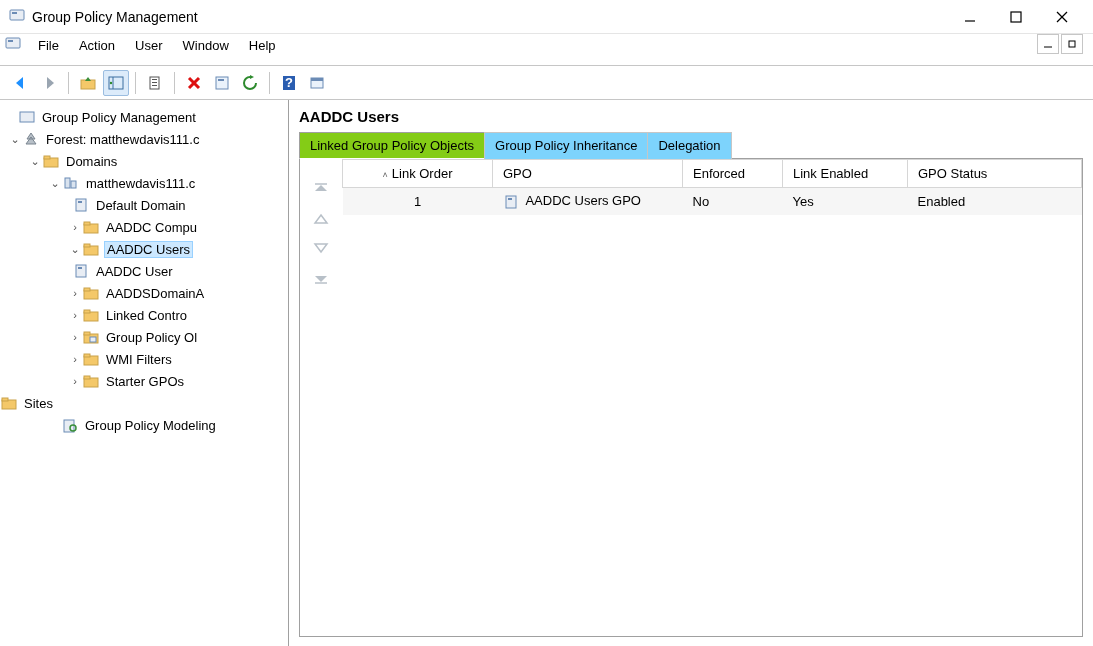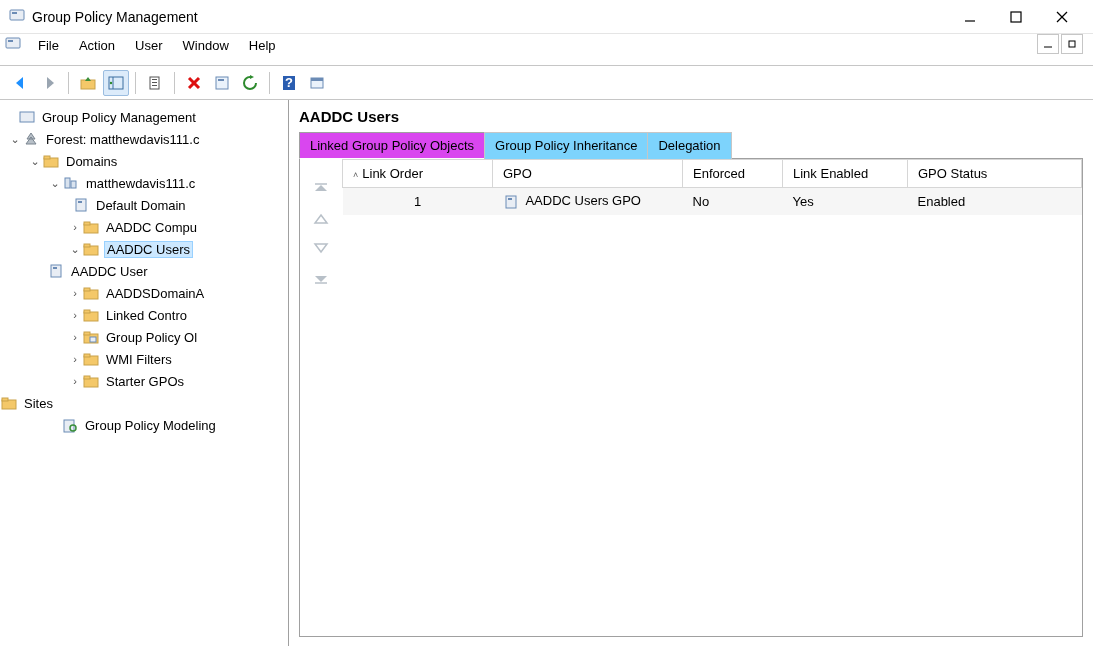--- a/index.html
+++ b/index.html
@@ -31,21 +31,21 @@
 .tree-row.selected .lbl { background: #cce8ff; border: 1px solid #99d1ff; padding: 0 2px; }
 .tree-row .exp { width: 14px; text-align: center; color: #555; font-size: 11px; cursor: pointer; }
 .tree-row .ico { width: 18px; height: 16px; margin-right: 4px; display:flex; align-items:center; justify-content:center; }
 .tree-row .lbl { padding: 0 2px; }
 
 .detail-pane { flex: 1; padding: 8px 10px 0 10px; }
 .detail-title { font-weight: bold; font-size: 15px; margin-bottom: 6px; }
 
 .tabs { display: flex; border-bottom: 1px solid #a0a0a0; }
 .tab { padding: 5px 10px; border: 1px solid #c6c6c6; border-bottom: none; background: #7dd3fc; position: relative; top: 1px; }
-.tab.active { background: #d946ef; border-color: #a0a0a0; top: 1px; border-bottom: 1px solid #fff; }
+.tab.active { background: #84cc16; border-color: #a0a0a0; top: 1px; border-bottom: 1px solid #fff; }
 .tab + .tab { margin-left: -1px; }
 
 .tab-body { border: 1px solid #a0a0a0; border-top: none; height: calc(100% - 60px); display: flex; }
 .move-strip { width: 42px; display: flex; flex-direction: column; align-items: center; padding-top: 24px; gap: 12px; }
 .move-strip svg { width: 18px; height: 14px; }
 
 .table-wrap { flex: 1; }
 .tbl { width: 100%; border-collapse: collapse; table-layout: fixed; }
 .tbl th { text-align: left; font-weight: normal; padding: 6px 10px; border: 1px solid #d6d6d6; background: #fff; }
 .tbl td { padding: 5px 10px; }
@@ -244,21 +244,21 @@
     <div class="tree-row selected" style="padding-left:68px">
       <span class="exp">⌄</span>
       <span class="ico">
           <svg width="16" height="16" viewBox="0 0 16 16">
             <rect x="1" y="5" width="14" height="9" class="folder-ico"></rect>
             <rect x="1" y="3" width="6" height="3" class="folder-ico"></rect>
           </svg>
         </span>
       <span class="lbl">AADDC Users</span>
     </div>
-    <div class="tree-row" style="padding-left:47px">
+    <div class="tree-row" style="padding-left:72px">
       <span class="ico">
           <svg width="16" height="16" viewBox="0 0 16 16">
             <rect x="3" y="2" width="10" height="12" class="gpo-ico"></rect>
             <rect x="5" y="4" width="4" height="2" fill="#6b8bb5"></rect>
           </svg>
         </span>
       <span class="lbl">AADDC User</span>
     </div>
     <div class="tree-row" style="padding-left:68px">
       <span class="exp">›</span>
@@ -359,21 +359,21 @@
         <table class="tbl">
           <colgroup>
               <col style="width:150px">
               <col style="width:190px">
               <col style="width:100px">
               <col style="width:125px">
               <col>
             </colgroup>
           <thead>
             <tr>
-              <th style="text-align:left"><span class="sort-caret">˄</span><span>Link Order</span></th>
+              <th style="text-align:center"><span class="sort-caret">˄</span><span>Link Order</span></th>
               <th>GPO</th>
               <th>Enforced</th>
               <th>Link Enabled</th>
               <th>GPO Status</th>
             </tr>
           </thead>
           <tbody>
             <tr class="data-row">
               <td style="text-align:center">1</td>
               <td>

